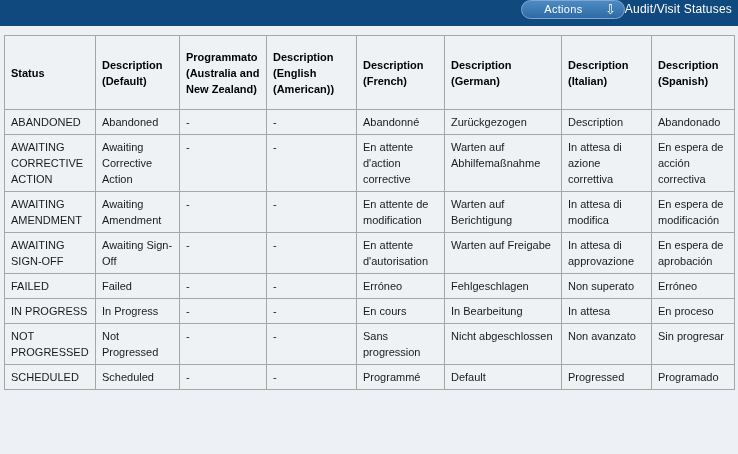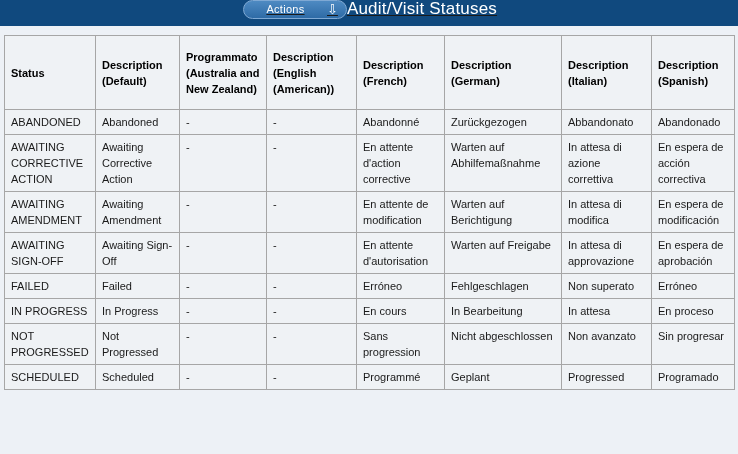--- a/index.html
+++ b/index.html
@@ -15,40 +15,39 @@
   *{box-sizing:border-box;}
   html,body{margin:0;padding:0;}
   body{
     width:738px;height:454px;overflow:hidden;
     background:var(--page-bg);
     font-family:"Liberation Sans","DejaVu Sans",sans-serif;
     color:var(--text);
   }
   .topbar{
     height:26px;background:var(--bar-bg);
-    display:flex;align-items:center;justify-content:center;
+    display:flex;align-items:center;justify-content:flex-end;
     padding:0 6px 8px 8px;
-    text-decoration:underline;
   }
   .actions-btn{
     display:flex;align-items:center;justify-content:space-between;
     width:104px;height:19px;
     background:linear-gradient(to bottom,var(--btn-top),var(--btn-bottom));
     border:1px solid var(--btn-border);
     border-radius:10px;
     color:#fff;font-size:11px;
     padding:0 8px 0 0;cursor:pointer;
   }
   .actions-btn .lbl{flex:1;text-align:center;letter-spacing:.3px;}
   .actions-btn .arrow{
     font-family:"DejaVu Sans",sans-serif;
     font-size:13px;line-height:13px;color:#fff;
   }
   .topbar .title{
-    color:#fff;font-size:17px;letter-spacing:.2px;
+    color:#fff;font-size:12px;letter-spacing:.2px;
   }
   .tablewrap{padding:9px 4px 0 4px;}
   table{
     border-collapse:collapse;table-layout:fixed;width:730px;
     font-size:11px;
   }
   col.c0{width:91px;} col.c1{width:84px;} col.c2{width:87px;} col.c3{width:90px;}
   col.c4{width:88px;} col.c5{width:117px;} col.c6{width:90px;} col.c7{width:83px;}
   th,td{
     border:1px solid var(--grid);
@@ -97,21 +96,21 @@
         </tr>
     </thead>
     <tbody id="body-rows">
         <tr>
           <td>ABANDONED</td>
           <td>Abandoned</td>
           <td>-</td>
           <td>-</td>
           <td>Abandonné</td>
           <td>Zurückgezogen</td>
-          <td>Abbandonato</td>
+          <td>Description</td>
           <td>Abandonado</td>
         </tr>
         <tr>
           <td>AWAITING CORRECTIVE ACTION</td>
           <td>Awaiting Corrective Action</td>
           <td>-</td>
           <td>-</td>
           <td>En attente d'action corrective</td>
           <td>Warten auf Abhilfemaßnahme</td>
           <td>In attesa di azione correttiva</td>
@@ -166,19 +165,19 @@
           <td>Nicht abgeschlossen</td>
           <td>Non avanzato</td>
           <td>Sin progresar</td>
         </tr>
         <tr>
           <td>SCHEDULED</td>
           <td>Scheduled</td>
           <td>-</td>
           <td>-</td>
           <td>Programmé</td>
-          <td>Geplant</td>
+          <td>Default</td>
           <td>Progressed</td>
           <td>Programado</td>
         </tr>
       </tbody>
   </table>
 </div>
 
 </body></html>

